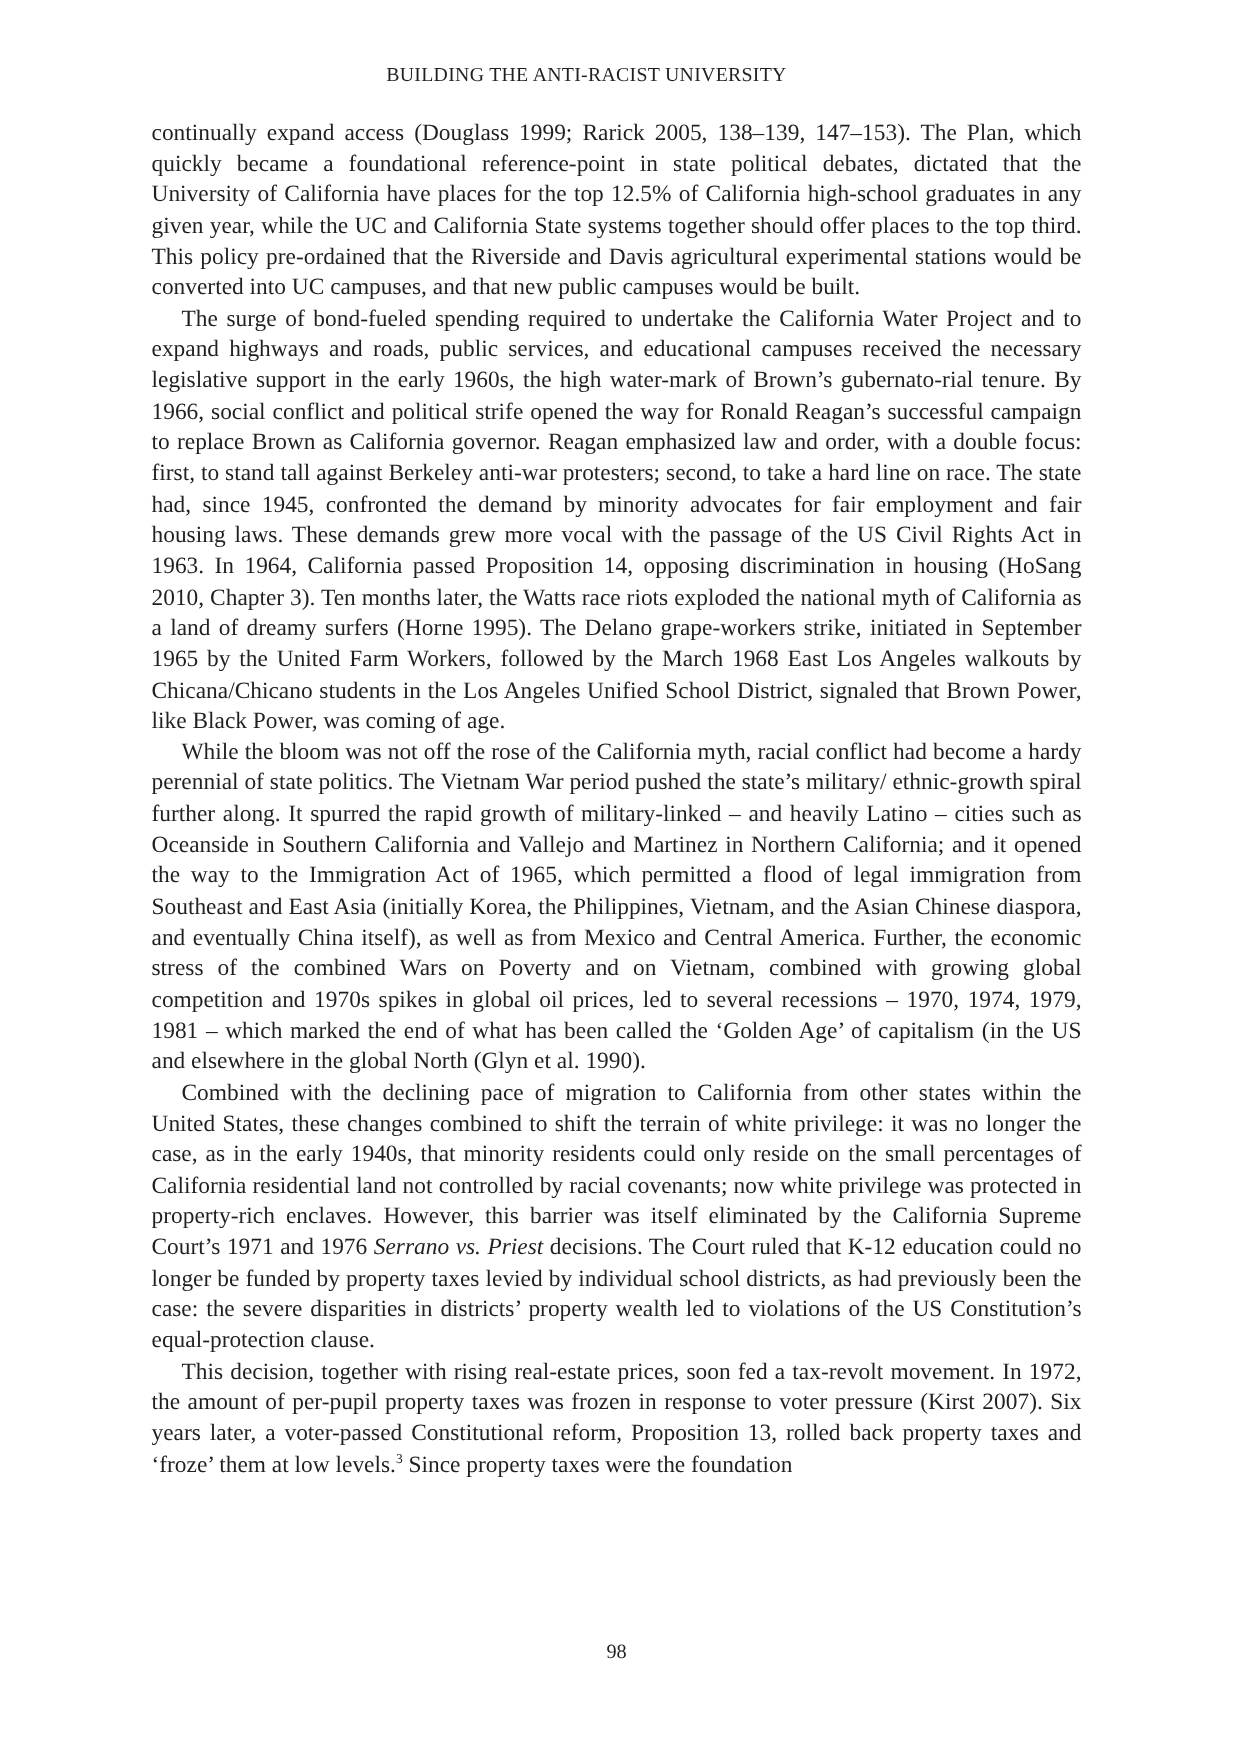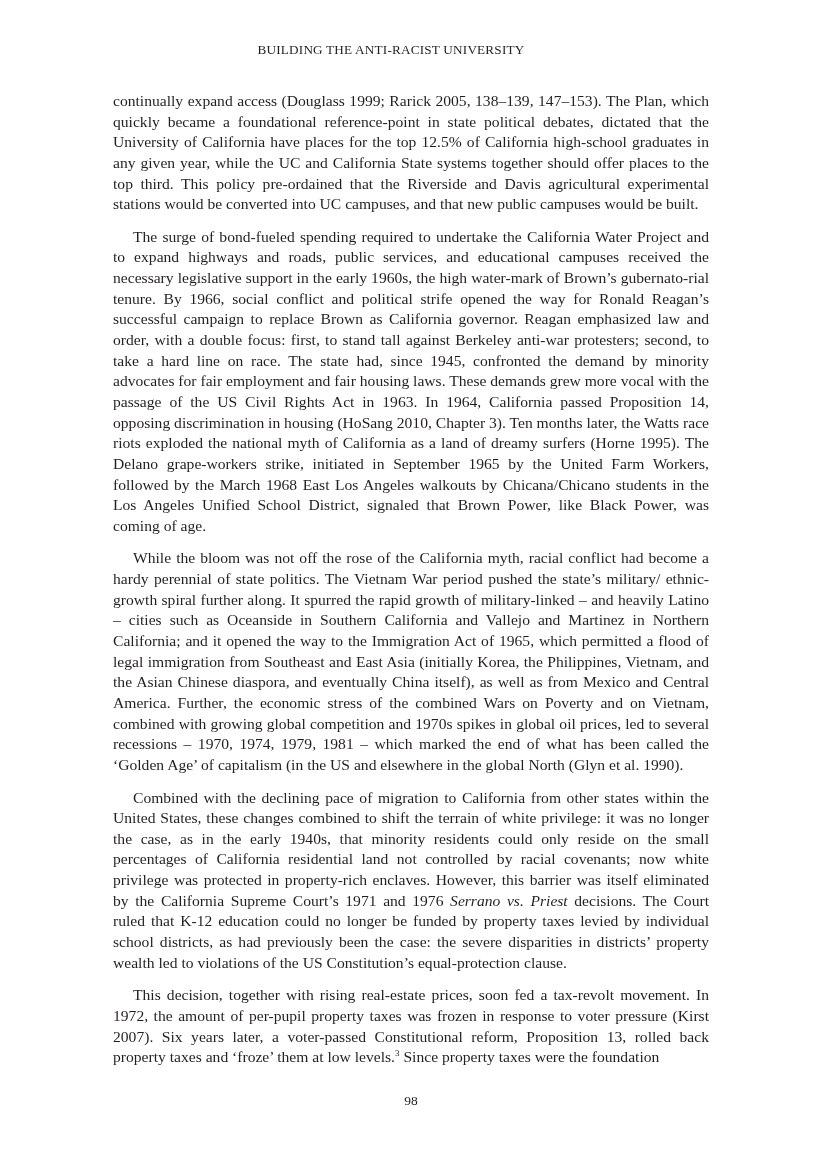--- a/index.html
+++ b/index.html
@@ -28,21 +28,21 @@
     position: absolute;
     top: 79px;
     left: 101px;
     width: 620px;
     font-size: 15.6px;
     line-height: 20.64px;
     text-align: justify;
     hyphens: none;
   }
   .body-text p {
-    margin: 12px;
+    margin: 0;
     text-indent: 20px;
   }
   .body-text p.no-indent {
     text-indent: 0;
   }
   .body-text em {
   }
   .body-text sup {
     font-size: 9px;
     line-height: 0;

